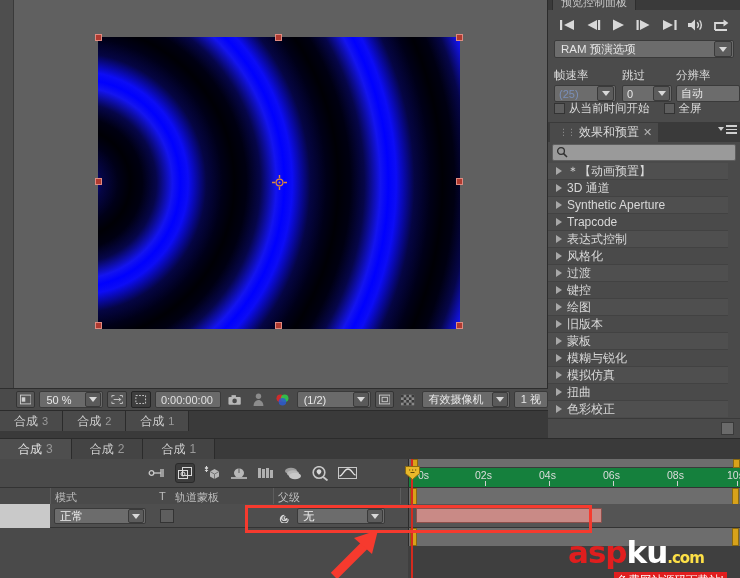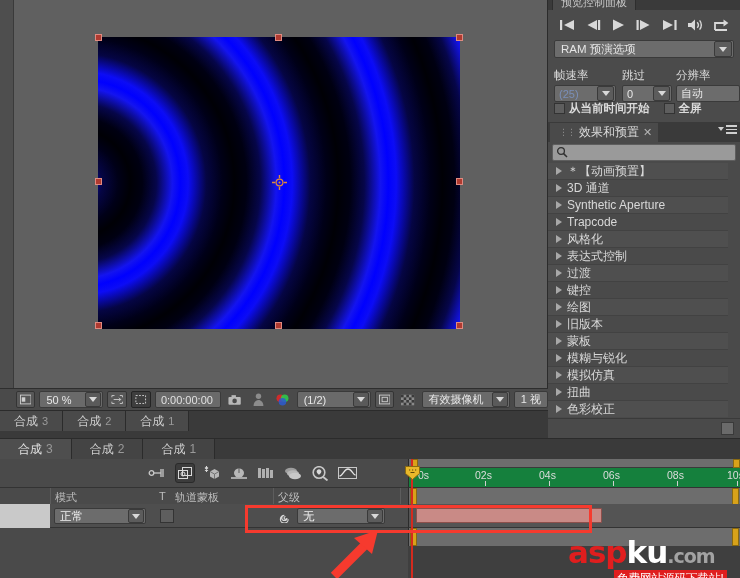--- a/index.html
+++ b/index.html
@@ -133,21 +133,21 @@
     display:flex; align-items:center;
   }
   .fbox .v { flex:1; padding:0 4px; color:#7a8fb8; font-size:11px; }
   .fbox .v.plain { color:#e8e8e8; }
   .fbox .arr {
     width:17px; height:15px; background:#5c5c5c; border:1px solid #3a3a3a;
     border-radius:2px; margin-right:1px;
     display:flex;align-items:center;justify-content:center;
   }
   #checks { position:absolute; left:6px; top:101px; width:186px; display:flex; gap:14px; align-items:center; }
-  .chk { display:flex; align-items:center; gap:4px; color:#dcdcdc; font-size:11.5px;font-weight:bold; }
+  .chk { display:flex; align-items:center; gap:4px; color:#dcdcdc; font-size:11.5px; }
   .chkbox { width:11px; height:11px; background:#5e5e5e; border:1px solid #333; }
 
   
   #effects-panel { position:absolute; left:0; top:122px; width:192px; height:316px; background:#4a4a4a; }
   #effects-tabbar { position:absolute; left:0; top:0; width:192px; height:20px; background:#3a3a3a; }
   #effects-tab {
     position:absolute; left:2px; top:1px; height:19px; padding:0 6px 0 9px;
     background:#4a4a4a; color:#dcdcdc; font-size:12px; line-height:19px;
     display:flex; align-items:center; gap:4px;
   }
@@ -301,21 +301,21 @@
   #arrow { position:absolute; left:330px; top:528px; width:160px; height:50px; pointer-events:none; }
 
   
   #watermark {
     position:absolute; left:568px; top:537px; width:172px; height:41px;
     pointer-events:none;
   }
   #wm-text { font-family:"DejaVu Sans", sans-serif; font-weight:bold; font-size:31px; line-height:31px; letter-spacing:-1px; }
   #wm-text .r { color:#e01e1e; }
   #wm-text .w { color:#ffffff; }
-  #wm-text .dot { color:#a3a3a3; font-size:19px; font-weight:bold; }
+  #wm-text .dot { color:#fde047; font-size:15px; font-weight:bold; }
   #wm-sub {
     margin-top:-3px; margin-left:46px; background:#e01e1e; color:#fff;
     font-size:11.5px; padding:1px 3px; display:inline-block; white-space:nowrap;
   }
 </style>
 </head>
 <body>
 
 <div id="app">
 
@@ -587,25 +587,25 @@
         <div class="fx-row">
             <i class="tri"></i>
             <span class="nm">Synthetic Aperture</span>
           </div>
         <div class="fx-row">
             <i class="tri"></i>
             <span class="nm">Trapcode</span>
           </div>
         <div class="fx-row">
             <i class="tri"></i>
+            <span class="nm">表达式控制</span>
+          </div>
+        <div class="fx-row">
+            <i class="tri"></i>
             <span class="nm">风格化</span>
-          </div>
-        <div class="fx-row">
-            <i class="tri"></i>
-            <span class="nm">表达式控制</span>
           </div>
         <div class="fx-row">
             <i class="tri"></i>
             <span class="nm">过渡</span>
           </div>
         <div class="fx-row">
             <i class="tri"></i>
             <span class="nm">键控</span>
           </div>
         <div class="fx-row">

